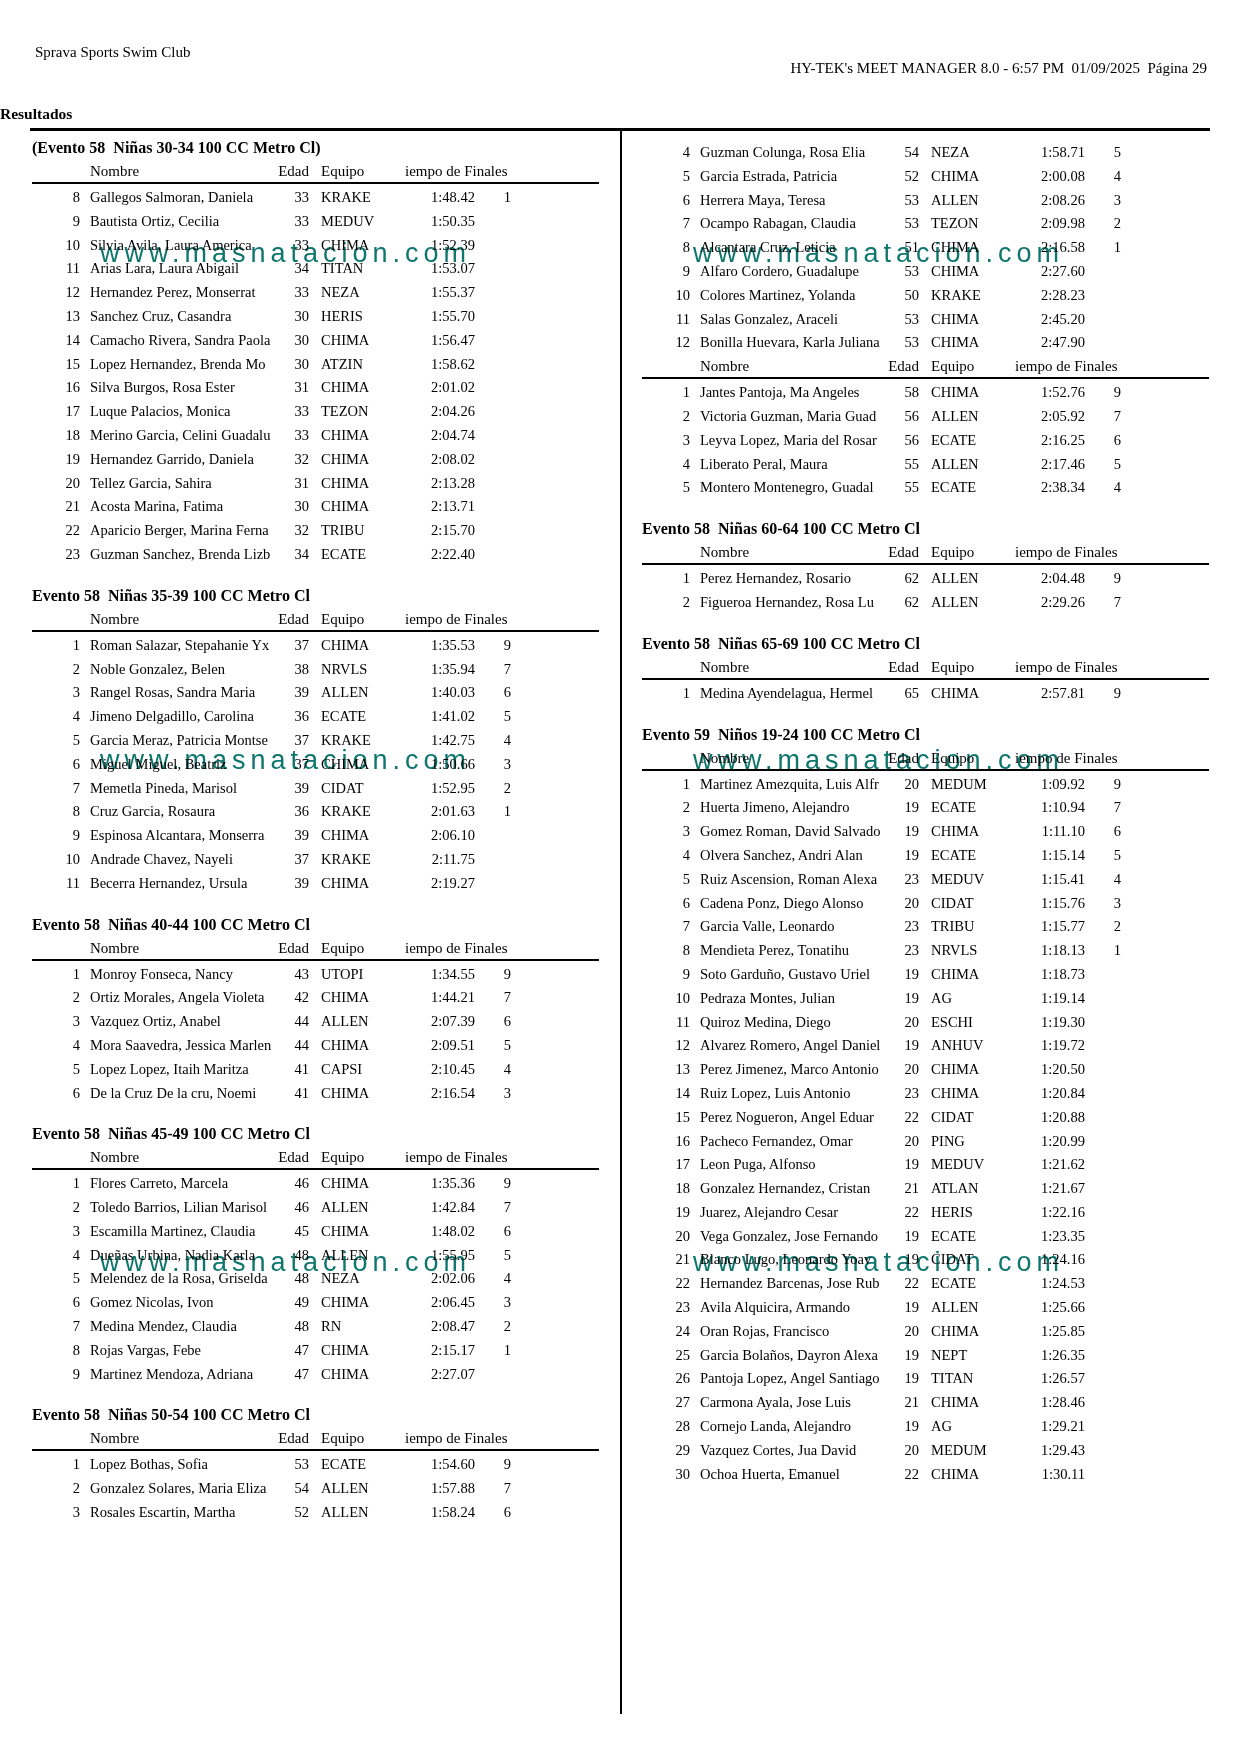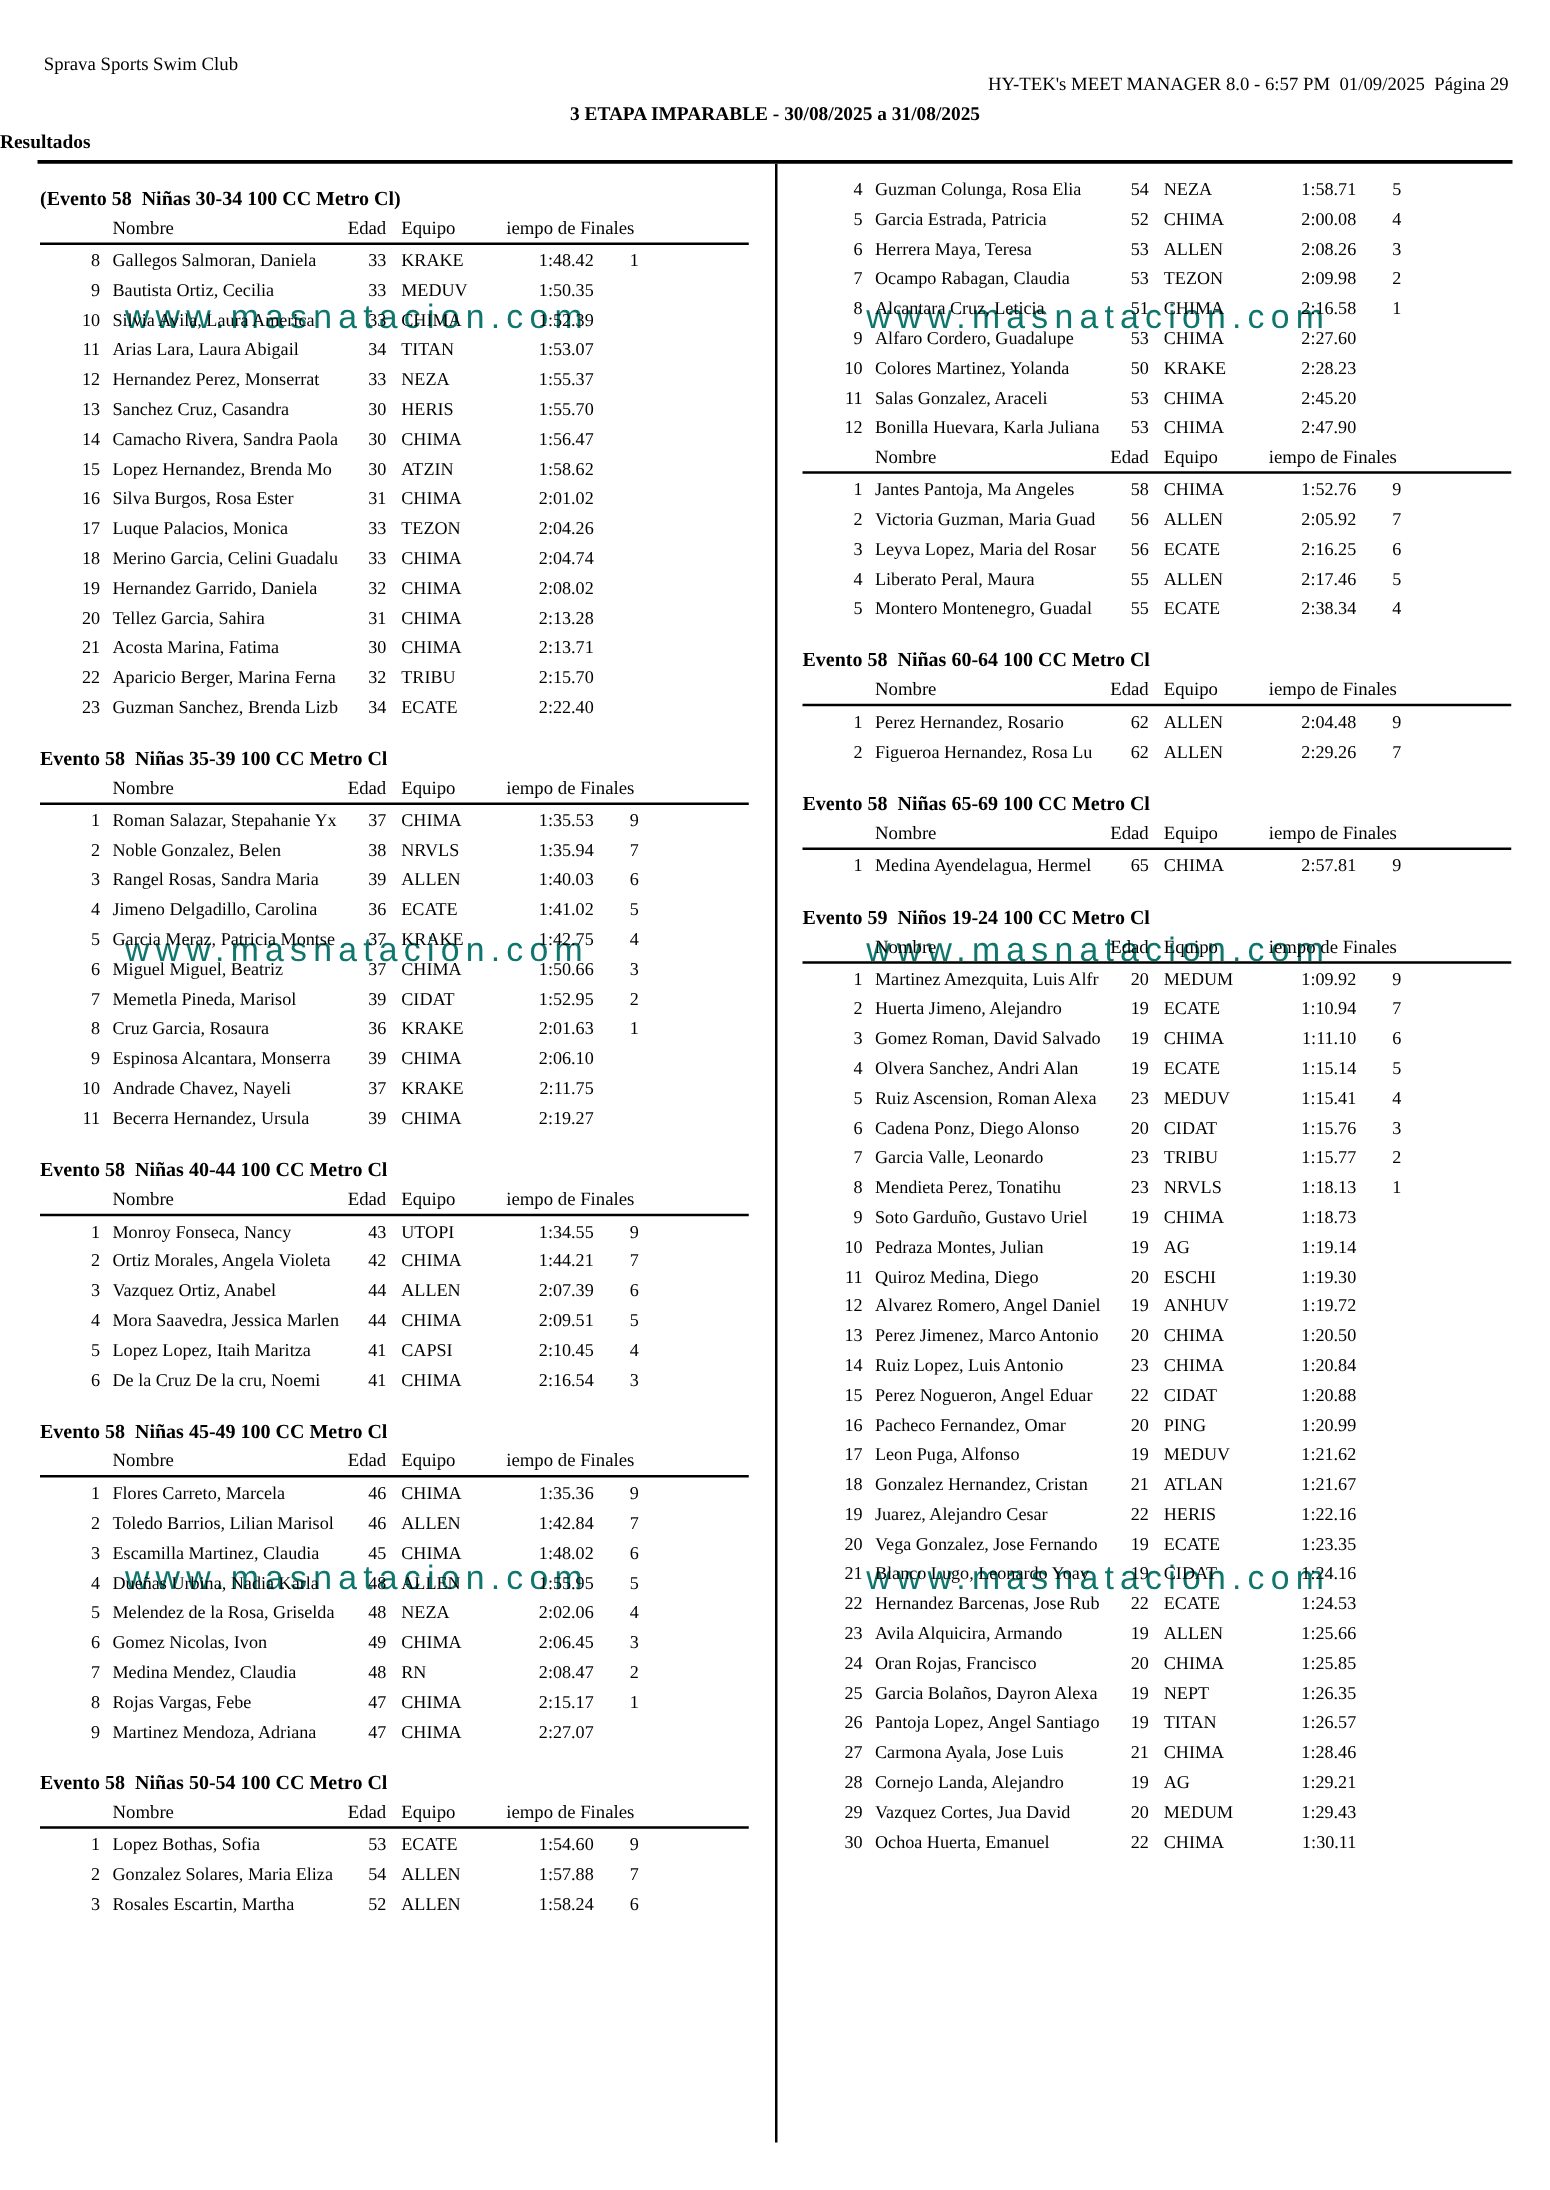--- a/index.html
+++ b/index.html
@@ -17,41 +17,40 @@
   
   .watermark{position:absolute;font-family:"Liberation Sans","DejaVu Sans",sans-serif;
     font-size:27px;color:#0f766e;letter-spacing:5px;z-index:0;white-space:pre;}
 
   
   .results-col{position:absolute;top:136px;width:567px;z-index:1;}
   #col-left{left:32px;}
   #col-right{left:642px;}
 
   .event-title{font-weight:bold;font-size:16px;line-height:24px;white-space:pre;margin-top:17px;}
-  .section:first-child .event-title{margin-top:12px;}
+  .section:first-child .event-title{margin-top:0;}
   .cont-pad{height:5px;}
 
   .row{display:grid;grid-template-columns:48px 10px 185px 34px 12px 84px 70px 36px;
     line-height:23.8px;font-size:14.5px;align-items:baseline;}
   .hdr{font-weight:normal;font-size:15px;border-bottom:2.5px solid #000;line-height:22px;margin-bottom:2px;}
   .c-place{text-align:right;}
   .c-name{white-space:nowrap;overflow:hidden;}
   .c-age{text-align:right;}
   .c-team{text-align:left;white-space:nowrap;}
   .c-time{text-align:right;white-space:nowrap;}
   .c-pts{text-align:right;}
   .hdr .c-time{overflow:visible;}
 </style>
 </head>
 <body>
 
 <div class="page">
   <div class="club">Sprava Sports Swim Club</div>
   <div class="report-info">HY-TEK's MEET MANAGER 8.0 - 6:57 PM  01/09/2025  Página 29</div>
-  <div class="meet-title">3 ETAPA IMPARABLE - 30/08/2025 a 31/08/2025</div>
   <div class="results-label">Resultados</div>
   <div class="top-rule"></div>
   <div class="col-divider"></div>
 
   <div class="watermark" style="left:100px;top:238px;">www.masnatacion.com</div>
   <div class="watermark" style="left:693px;top:238px;">www.masnatacion.com</div>
   <div class="watermark" style="left:100px;top:745px;">www.masnatacion.com</div>
   <div class="watermark" style="left:693px;top:745px;">www.masnatacion.com</div>
   <div class="watermark" style="left:100px;top:1247px;">www.masnatacion.com</div>
   <div class="watermark" style="left:693px;top:1247px;">www.masnatacion.com</div>

